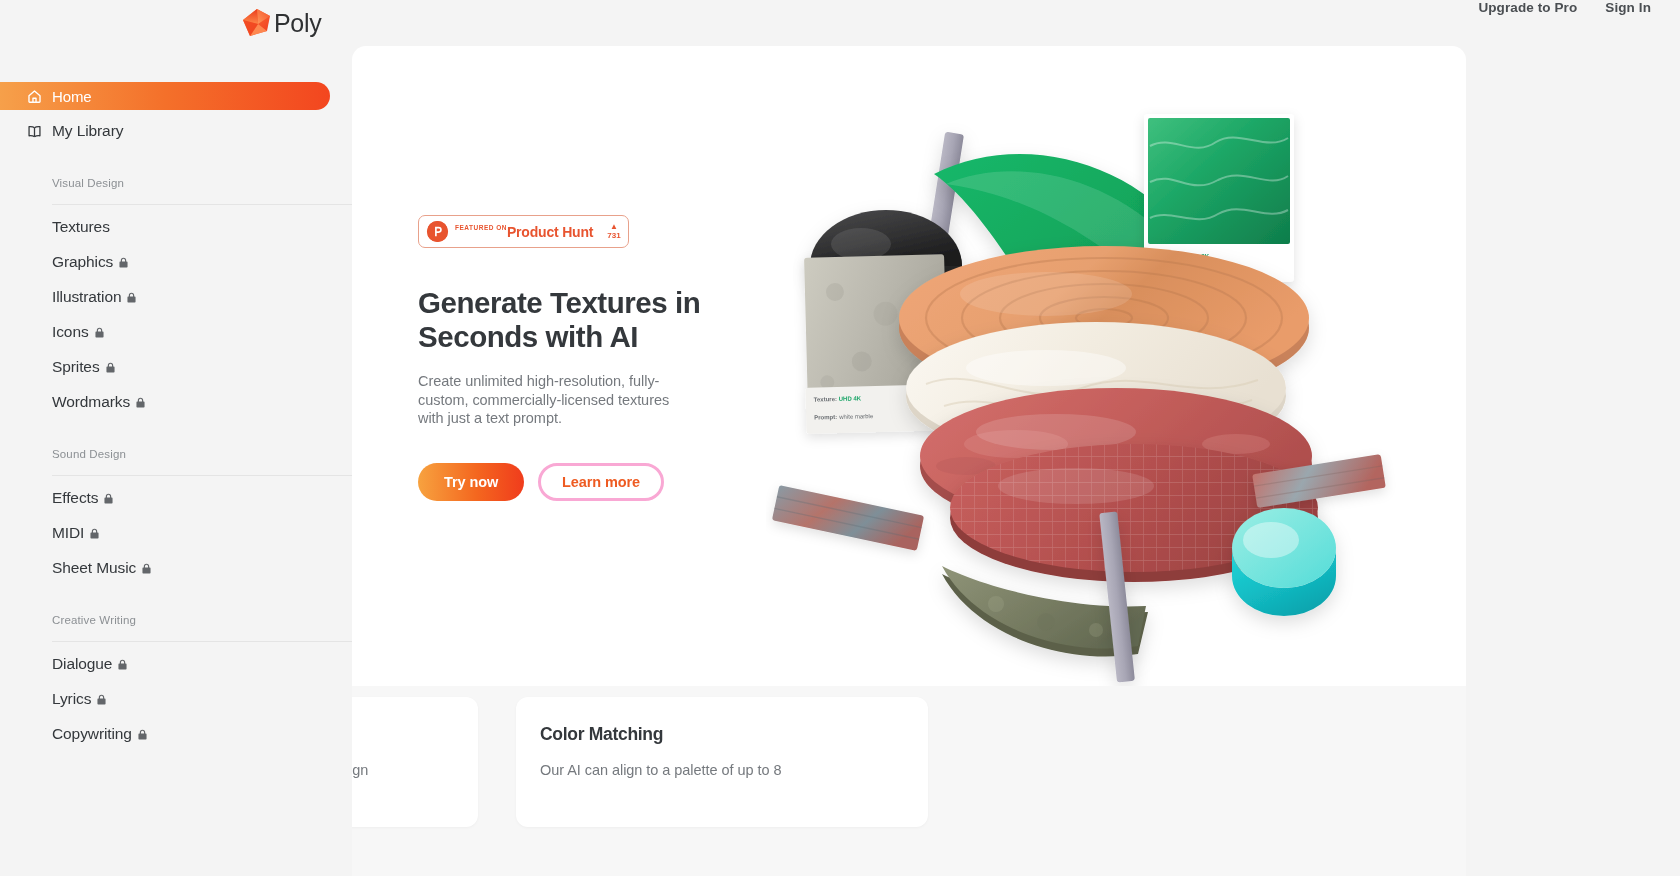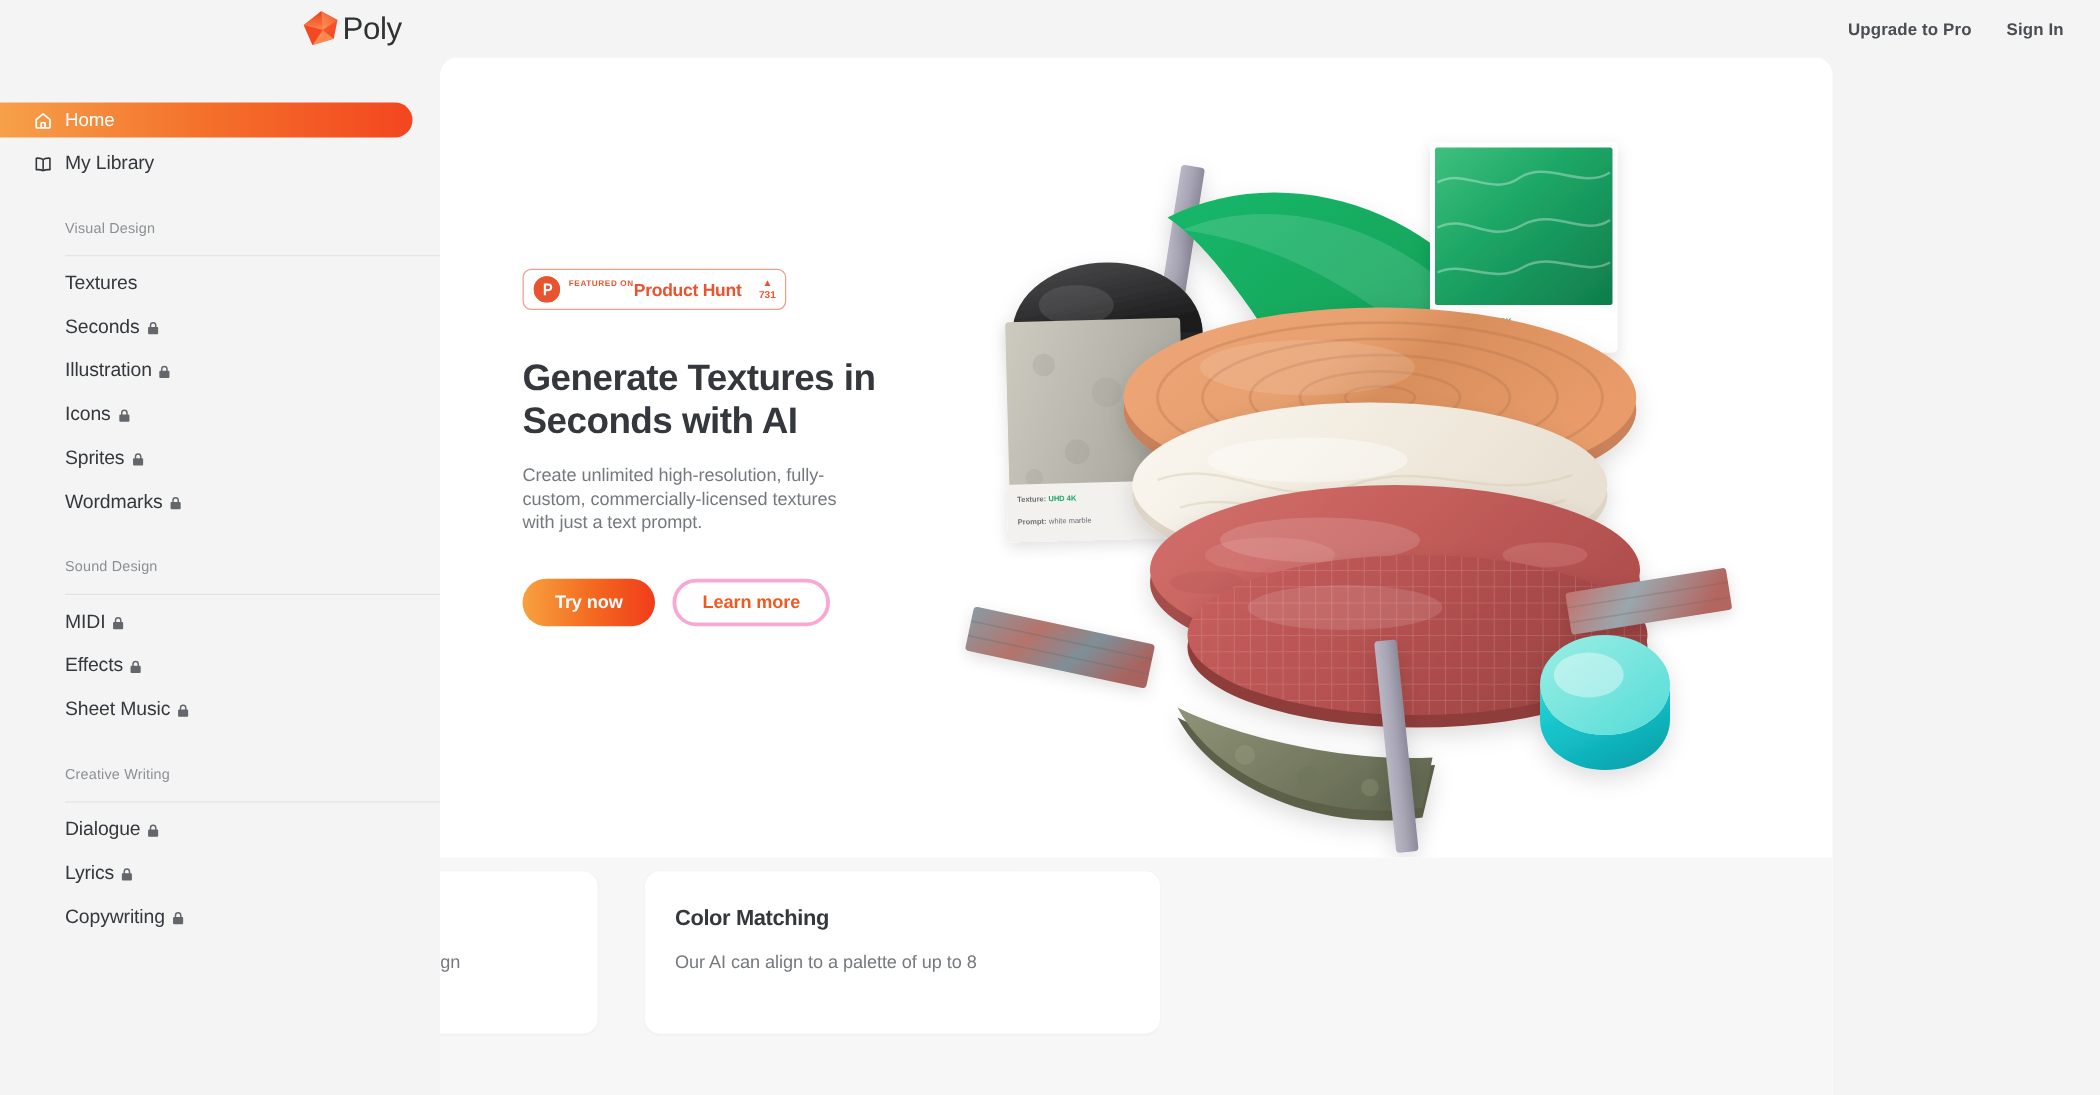--- a/index.html
+++ b/index.html
@@ -25,21 +25,21 @@
     display: flex; align-items: center; gap: 0;
     cursor: pointer;
   }
   .logo-mark { width: 34px; height: 34px; display:block; }
   .logo-text {
     font-size: 25px; font-weight: 400; color: #2f3133;
     letter-spacing: -0.3px; line-height: 34px;
   }
   .header-right {
     position: absolute; right: 0; top: 0; height: 46px;
-    display: flex; align-items: center; gap: 28px;
+    display: flex; align-items: flex-start; gap: 28px;
     padding-right: 29px;
   }
   .header-link {
     font-size: 13.5px; font-weight: 700; color: #4a4e52;
     letter-spacing: 0.1px; cursor: pointer; white-space: nowrap;
   }
 
   
   .sidebar {
     position: absolute; left: 0; top: 46px;
@@ -267,21 +267,21 @@
     <div class="section-head">
       <span>Visual Design</span>
     </div>
     <div class="section-divider"></div>
     <div class="group-pad"></div>
 
     <div class="nav-item plain">
       <span class="nav-label">Textures</span>
     </div>
     <div class="nav-item plain">
-      <span class="nav-label">Seconds</span>
+      <span class="nav-label">Graphics</span>
       <span>
         <svg class="lock-icon" viewBox="0 0 10 12" fill="#4a4e52">
             <path d="M2 5V3.6a3 3 0 0 1 6 0V5h.6A.9.9 0 0 1 9.5 6v4.6a.9.9 0 0 1-.9.9H1.4a.9.9 0 0 1-.9-.9V6A.9.9 0 0 1 1.4 5H2zm1.3 0h3.4V3.6a1.7 1.7 0 0 0-3.4 0V5z"></path>
           </svg>
       </span>
     </div>
     <div class="nav-item plain">
       <span class="nav-label">Illustration</span>
       <span>
         <svg class="lock-icon" viewBox="0 0 10 12" fill="#4a4e52">
@@ -314,29 +314,29 @@
       </span>
     </div>
 
     <div class="section-head">
       <span>Sound Design</span>
     </div>
     <div class="section-divider"></div>
     <div class="group-pad"></div>
 
     <div class="nav-item plain">
+      <span class="nav-label">Effects</span>
+      <span>
+        <svg class="lock-icon" viewBox="0 0 10 12" fill="#4a4e52">
+            <path d="M2 5V3.6a3 3 0 0 1 6 0V5h.6A.9.9 0 0 1 9.5 6v4.6a.9.9 0 0 1-.9.9H1.4a.9.9 0 0 1-.9-.9V6A.9.9 0 0 1 1.4 5H2zm1.3 0h3.4V3.6a1.7 1.7 0 0 0-3.4 0V5z"></path>
+          </svg>
+      </span>
+    </div>
+    <div class="nav-item plain">
       <span class="nav-label">MIDI</span>
-      <span>
-        <svg class="lock-icon" viewBox="0 0 10 12" fill="#4a4e52">
-            <path d="M2 5V3.6a3 3 0 0 1 6 0V5h.6A.9.9 0 0 1 9.5 6v4.6a.9.9 0 0 1-.9.9H1.4a.9.9 0 0 1-.9-.9V6A.9.9 0 0 1 1.4 5H2zm1.3 0h3.4V3.6a1.7 1.7 0 0 0-3.4 0V5z"></path>
-          </svg>
-      </span>
-    </div>
-    <div class="nav-item plain">
-      <span class="nav-label">Effects</span>
       <span>
         <svg class="lock-icon" viewBox="0 0 10 12" fill="#4a4e52">
             <path d="M2 5V3.6a3 3 0 0 1 6 0V5h.6A.9.9 0 0 1 9.5 6v4.6a.9.9 0 0 1-.9.9H1.4a.9.9 0 0 1-.9-.9V6A.9.9 0 0 1 1.4 5H2zm1.3 0h3.4V3.6a1.7 1.7 0 0 0-3.4 0V5z"></path>
           </svg>
       </span>
     </div>
     <div class="nav-item plain">
       <span class="nav-label">Sheet Music</span>
       <span>
         <svg class="lock-icon" viewBox="0 0 10 12" fill="#4a4e52">

